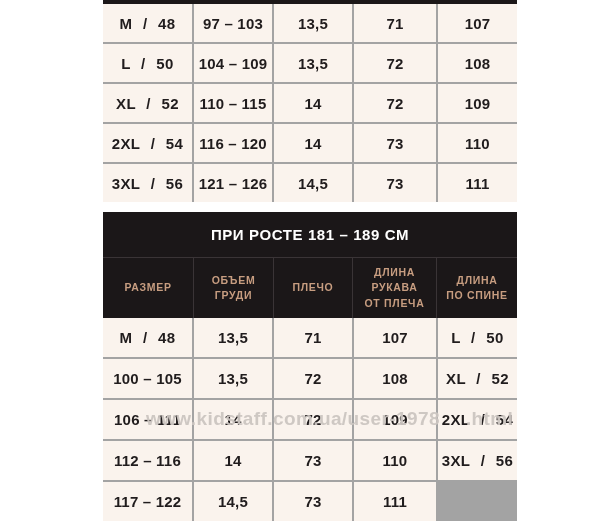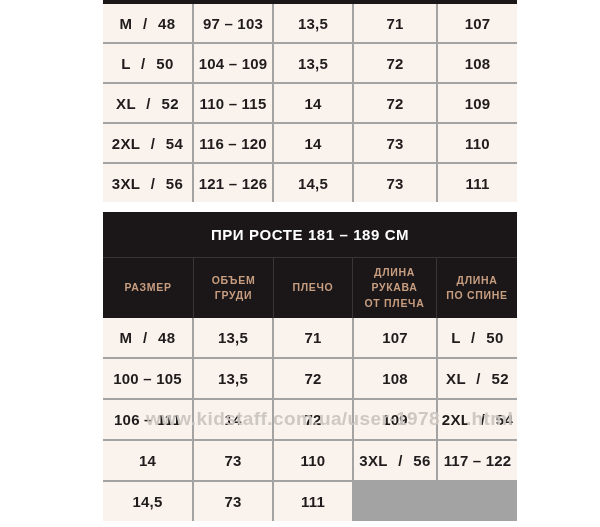--- a/index.html
+++ b/index.html
@@ -135,20 +135,21 @@
     <div class="cell">72</div>
     <div class="cell">108</div>
 
     <div class="cell size">XL / 52</div>
     <div class="cell">106 – 111</div>
     <div class="cell">14</div>
     <div class="cell">72</div>
     <div class="cell">109</div>
 
     <div class="cell size">2XL / 54</div>
+    <div class="cell">112 – 116</div>
     <div class="cell">14</div>
     <div class="cell">73</div>
     <div class="cell">110</div>
 
     <div class="cell size">3XL / 56</div>
     <div class="cell">117 – 122</div>
     <div class="cell">14,5</div>
     <div class="cell">73</div>
     <div class="cell">111</div>
   </div>

